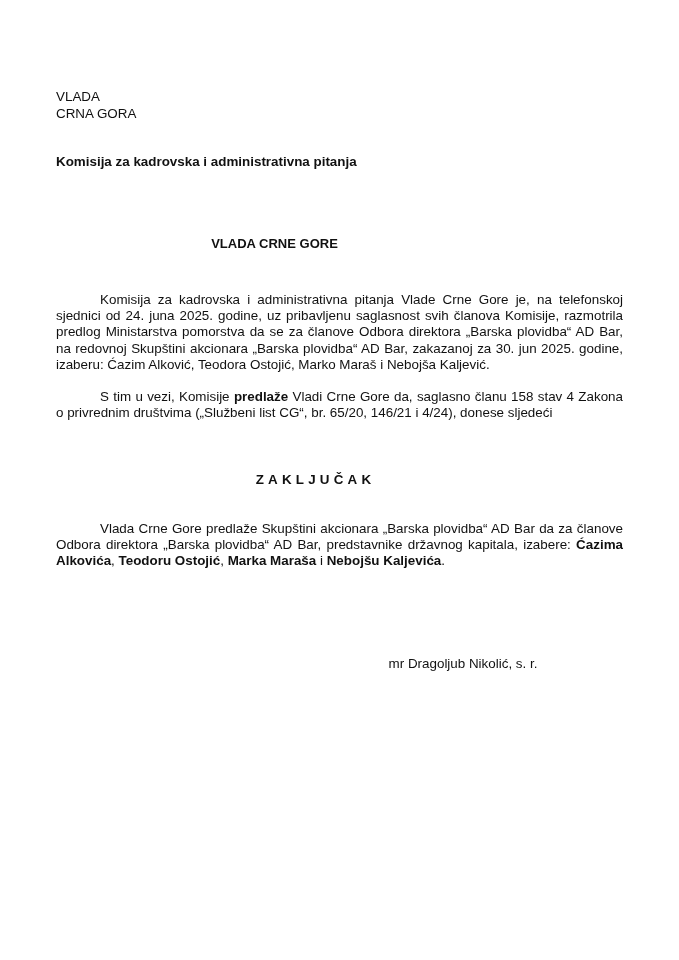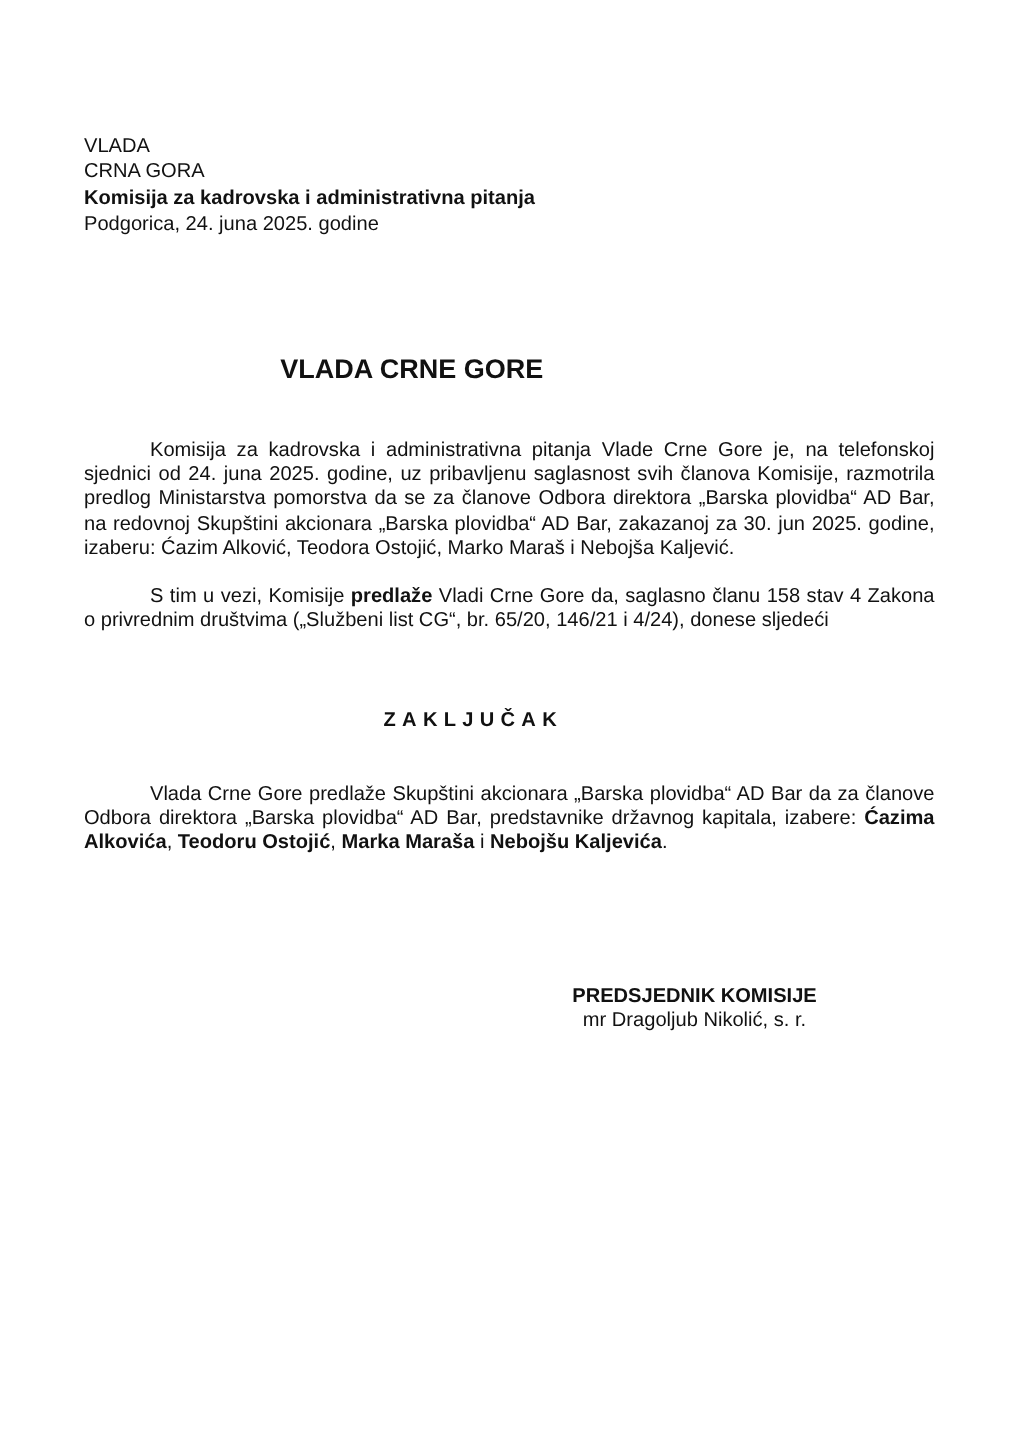--- a/index.html
+++ b/index.html
@@ -16,29 +16,29 @@
       color: #111111;
       font-size: 13.4px;
     }
     .header {
       position: absolute;
       left: 56px;
       top: 88px;
       line-height: 17.4px;
     }
     .header .line { display: block; white-space: nowrap; }
-    .bold { font-weight: bold; }
+    .bold { font-weight: bold; margin-top: 30px; }
     .title {
       position: absolute;
       left: 0;
       width: 549px;
       text-align: center;
       top: 236px;
       font-weight: bold;
-      font-size: 18px;
+      font-size: 13px;
     }
     .para {
       position: absolute;
       left: 56px;
       width: 567px;
       text-align: justify;
       line-height: 16.2px;
       text-indent: 44px;
     }
     .para1 { top: 292px; }
@@ -64,29 +64,27 @@
     .sign .role { font-weight: bold; display: block; white-space: nowrap; }
     .sign .name { display: block; white-space: nowrap; }
   </style>
 </head>
 <body>
 
 <div class="header">
   <span class="line">VLADA</span>
   <span class="line">CRNA GORA</span>
   <span class="line bold">Komisija za kadrovska i administrativna pitanja</span>
-  <span class="line">Podgorica, 24. juna 2025. godine</span>
 </div>
 
 <div class="title">VLADA CRNE GORE</div>
 
 <div class="para para1">Komisija za kadrovska i administrativna pitanja Vlade Crne Gore je, na telefonskoj sjednici od 24. juna 2025. godine, uz pribavljenu saglasnost svih članova Komisije, razmotrila predlog Ministarstva pomorstva da se za članove Odbora direktora „Barska plovidba“ AD Bar, na redovnoj Skupštini akcionara „Barska plovidba“ AD Bar, zakazanoj za 30. jun 2025. godine, izaberu: Ćazim Alković, Teodora Ostojić, Marko Maraš i Nebojša Kaljević.</div>
 
 <div class="para para2"><span>S tim u vezi, Komisije </span><span class="bold">predlaže</span><span> Vladi Crne Gore da, saglasno članu 158 stav 4 Zakona o privrednim društvima („Službeni list CG“, br. 65/20, 146/21 i 4/24), donese sljedeći</span></div>
 
 <div class="zakljucak">ZAKLJUČAK</div>
 
 <div class="para para3"><span>Vlada Crne Gore predlaže Skupštini akcionara „Barska plovidba“ AD Bar da za članove Odbora direktora „Barska plovidba“ AD Bar, predstavnike državnog kapitala, izabere: </span><span class="bold">Ćazima Alkovića</span><span>, </span><span class="bold">Teodoru Ostojić</span><span>, </span><span class="bold">Marka Maraša</span><span> i </span><span class="bold">Nebojšu Kaljevića</span><span>.</span></div>
 
 <div class="sign">
-  <span class="role">PREDSJEDNIK KOMISIJE</span>
   <span class="name">mr Dragoljub Nikolić, s. r.</span>
 </div>
 
 </body></html>

